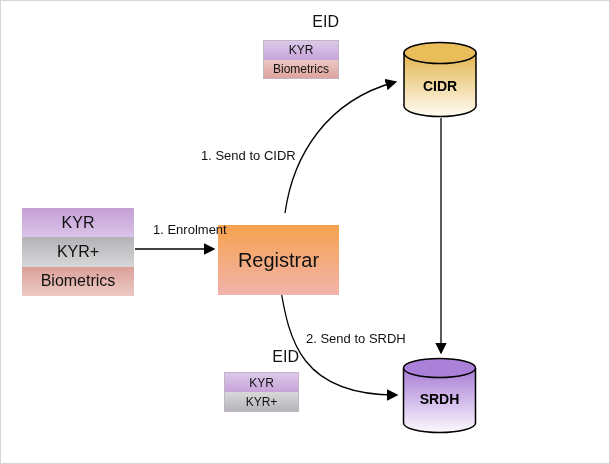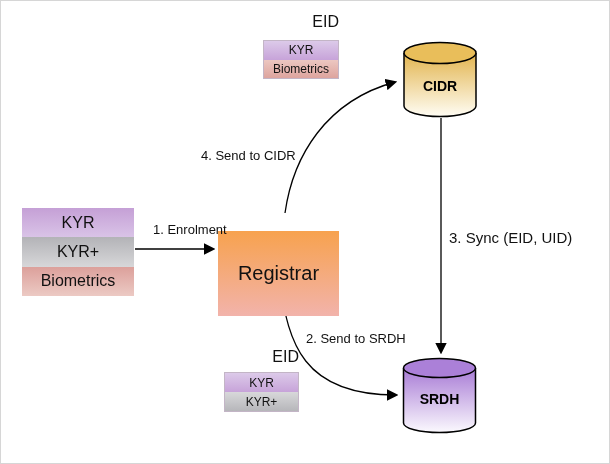--- a/index.html
+++ b/index.html
@@ -21,21 +21,21 @@
   }
   .input-stack .row{
     flex:1;display:flex;align-items:center;justify-content:center;
     font-size:16px;
   }
   .row-kyr{background:linear-gradient(180deg,#c5a0d6,#d9c3e7);}
   .row-kyrplus{background:linear-gradient(180deg,#b3b3b7,#d7d7d9);}
   .row-bio{background:linear-gradient(180deg,#dca09b,#eccac4);}
   
   .registrar{
-    left:217px;top:230px;width:121px;height:85px;
+    left:217px;top:224px;width:121px;height:70px;
     background:linear-gradient(180deg,#f7a24e,#f2b3ab);
     display:flex;align-items:center;justify-content:center;
     font-size:20px;
   }
   
   .eid-title{font-size:16px;text-align:right;}
   .eid-box{display:flex;flex-direction:column;border:1px solid #c3b5c6;box-sizing:border-box;}
   .eid-box .srow{
     flex:1;display:flex;align-items:center;justify-content:center;
     font-size:12px;
@@ -114,17 +114,16 @@
     <div class="srow srow-bio">Biometrics</div>
   </div>
 
   <div class="abs eid-title eid-bottom-title">EID</div>
   <div class="abs eid-box eid-bottom-box">
     <div class="srow srow-kyr">KYR</div>
     <div class="srow srow-kyrplus">KYR+</div>
   </div>
 
   <div class="abs arrow-label lbl-enrolment">1. Enrolment</div>
-  <div class="abs arrow-label lbl-cidr">4. Send to CIDR</div>
+  <div class="abs arrow-label lbl-cidr">1. Send to CIDR</div>
   <div class="abs arrow-label lbl-srdh">2. Send to SRDH</div>
-  <div class="abs arrow-label lbl-sync">3. Sync (EID, UID)</div>
 
 </div>
 
 </body></html>

